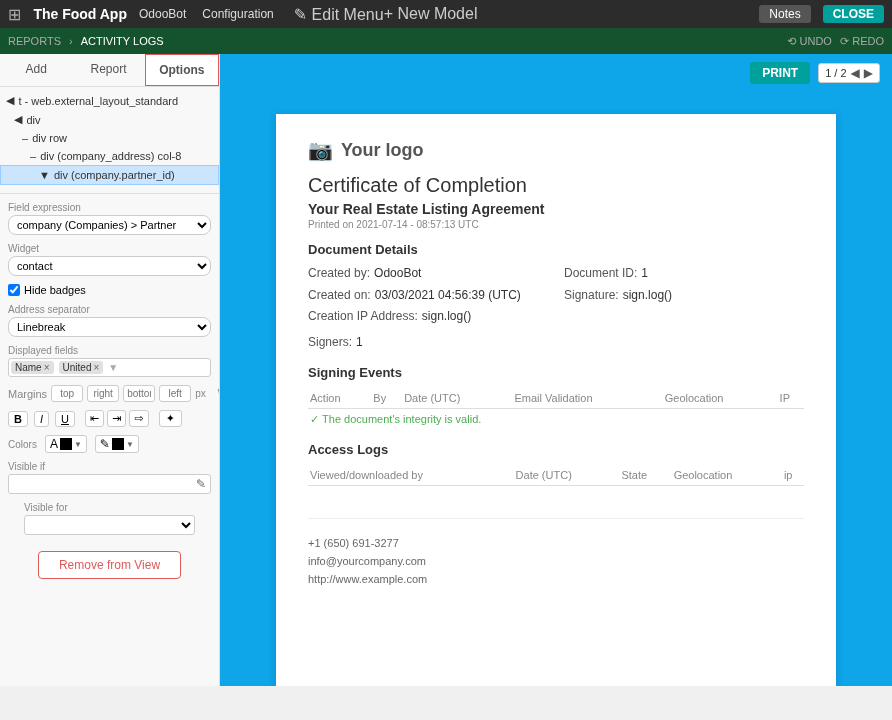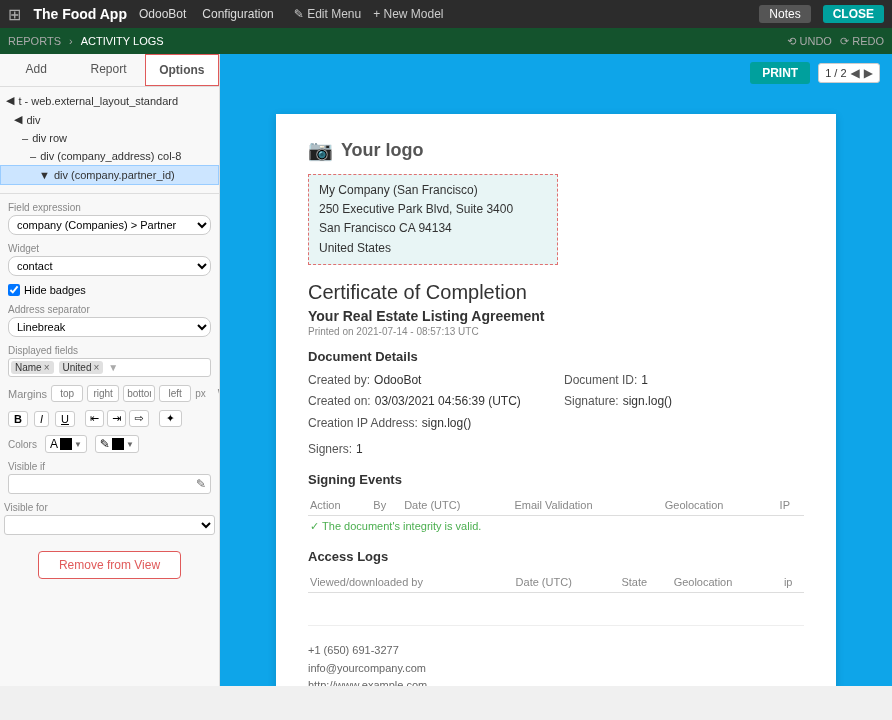--- a/index.html
+++ b/index.html
@@ -12,21 +12,21 @@
       display: flex;
       align-items: center;
       height: 28px;
       padding: 0 8px;
       gap: 12px;
     }
     .top-nav .app-grid { color: #aaa; font-size: 16px; cursor: pointer; }
     .top-nav .app-name { font-weight: bold; font-size: 14px; }
     .top-nav .nav-links { display: flex; gap: 16px; font-size: 12px; color: #ddd; }
     .top-nav .nav-links span { cursor: pointer; }
-    .top-nav .menu-btns { display: flex; gap: 12px; margin-left: 8px; font-size: 12px; color: #ccc; }
+    .top-nav .menu-btns { display: flex; gap: 0; margin-left: 8px; font-size: 16px; color: #ccc; }
     .top-nav .menu-btns span { cursor: pointer; }
     .top-nav .spacer { flex: 1; }
     .top-nav .notes-btn { background: #555; color: #fff; padding: 2px 10px; border-radius: 3px; cursor: pointer; font-size: 12px; }
     .top-nav .close-btn { background: #00a09d; color: #fff; padding: 2px 10px; border-radius: 3px; cursor: pointer; font-size: 12px; font-weight: bold; }
 
     
     .second-nav {
       background: #14532d;
       color: #ccc;
       display: flex;
@@ -221,21 +221,21 @@
       padding: 2px 4px;
       font-size: 11px;
       background: #fff;
       display: flex;
       align-items: center;
       justify-content: flex-end;
     }
     .edit-icon { cursor: pointer; color: #666; font-size: 12px; }
 
     .visible-for-row {
-      padding: 4px 4px;
+      padding: 4px 24px;
       font-size: 11px;
     }
     .visible-for-row label { font-size: 10px; color: #888; display: block; margin-bottom: 2px; }
     .visible-for-select {
       width: 100%;
       border: 1px solid #ccc;
       border-radius: 3px;
       padding: 2px 4px;
       font-size: 11px;
       background: #fff;
@@ -539,26 +539,20 @@
       </div>
     </div>
 
     <div class="document">
 
       <div class="doc-logo-row">
         <span class="doc-logo-icon">📷</span>
         <span class="doc-logo-text">Your logo</span>
       </div>
 
-      <div class="doc-address-box">
-        <div>My Company (San Francisco)</div>
-        <div>250 Executive Park Blvd, Suite 3400</div>
-        <div>San Francisco CA 94134</div>
-        <div>United States</div>
-      </div>
 
       <div class="doc-title">Certificate of Completion</div>
       <div class="doc-subtitle">Your Real Estate Listing Agreement</div>
       <div class="doc-printed">Printed on 2021-07-14 - 08:57:13 UTC</div>
 
       <div class="doc-section-title">Document Details</div>
       <div class="doc-details">
         <div class="doc-details-grid">
           <div class="doc-detail-item">
             <span class="doc-detail-label">Created by:</span>

